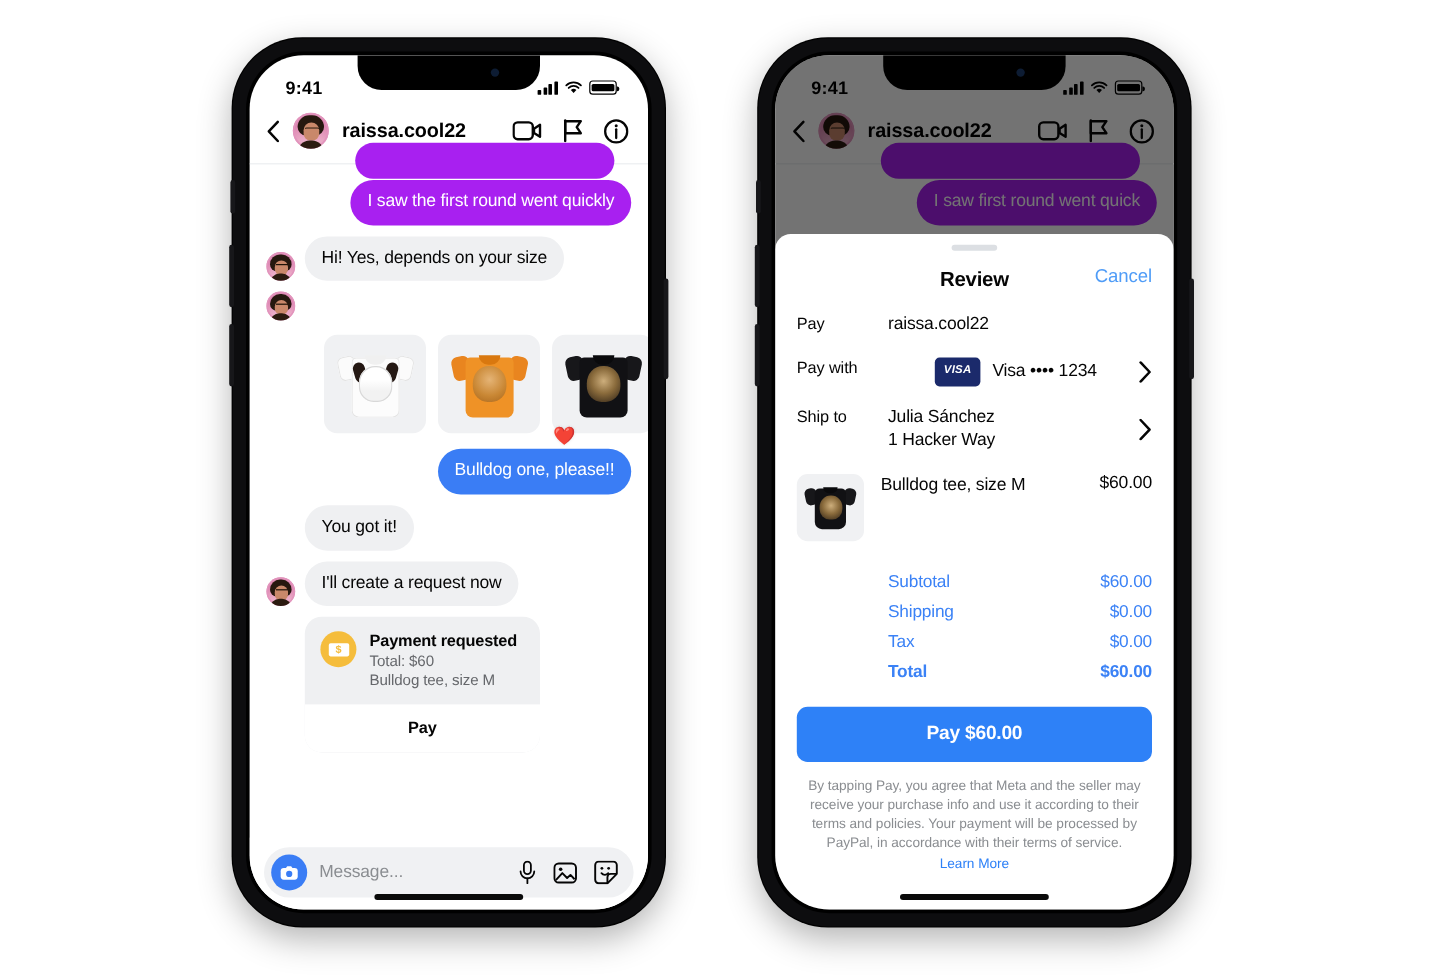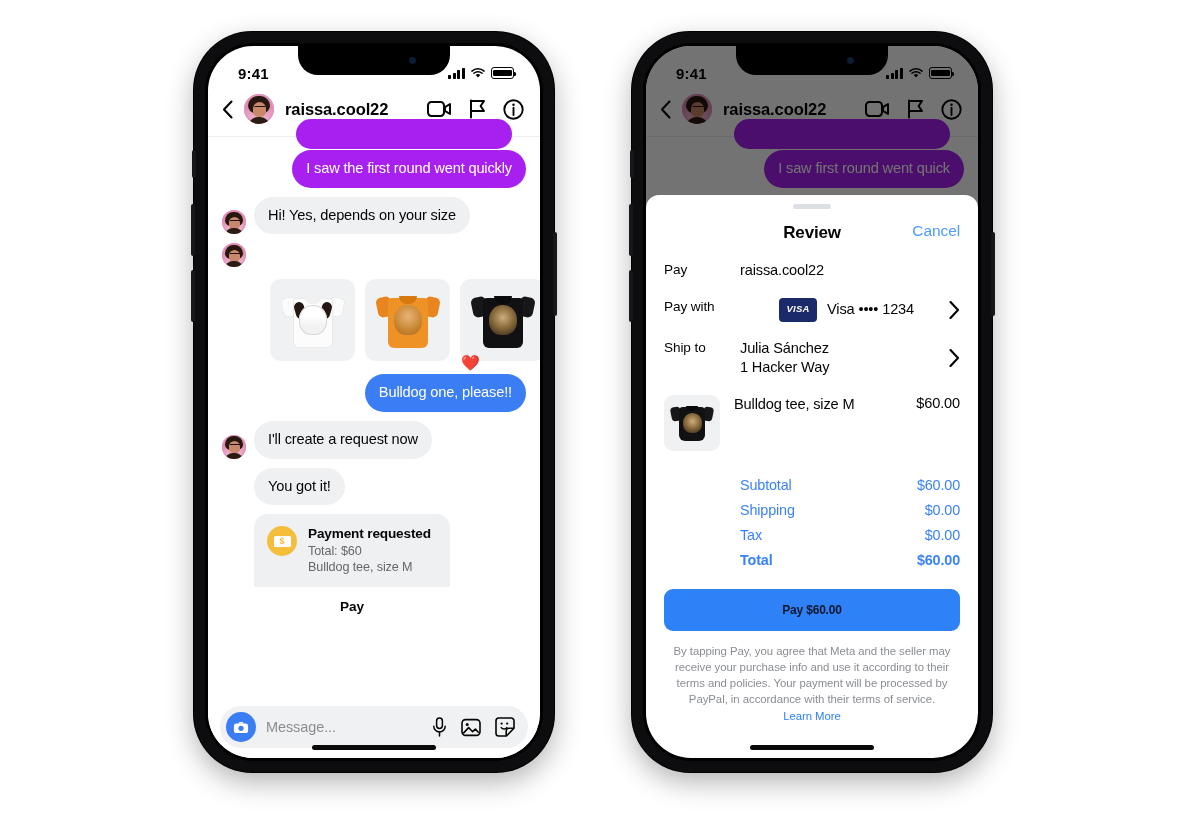--- a/index.html
+++ b/index.html
@@ -252,22 +252,22 @@
     display: flex; align-items: center; justify-content: center; flex: none;
   }
   .item-name { flex: 1; font-size: 14.6px; color: #050505; padding-top: 1px; letter-spacing: -.15px; }
   .item-price { font-size: 14.6px; color: #050505; letter-spacing: -.15px; }
 
   .totals { margin-bottom: 16px; padding-left: 76px; }
   .trow { display: flex; justify-content: space-between; padding: 4.5px 0; font-size: 14.4px; color: #3b82f6; letter-spacing: -.15px; }
   .trow.bold { font-weight: 700; }
 
   .pay-cta {
-    background: #2e81f7; color: #0f172a; border-radius: 9px;
-    text-align: center; padding: 14px 0; font-size: 12px; font-weight: 700;
+    background: #2e81f7; color: #ffffff; border-radius: 9px;
+    text-align: center; padding: 14px 0; font-size: 16px; font-weight: 700;
     letter-spacing: -.2px; margin-bottom: 12px;
   }
   .disclaimer {
     font-size: 11.4px; color: #8a8d91; text-align: center;
     line-height: 1.42; letter-spacing: -.05px;
   }
   .learn-more { color: #2e81f7; display: block; margin-top: 1px; }
 </style>
 </head>
 <body>
@@ -395,32 +395,32 @@
               </div>
             </div>
             <div class="heart-reaction">❤️</div>
           </div>
 
           <div class="row out" style="margin-top:11px">
             <div class="bubble blue">Bulldog one, please!!</div>
           </div>
 
           <div class="row">
+            <div class="row-avatar" style="visibility:hidden"></div>
+            <div class="bubble in">You got it!</div>
+          </div>
+
+          <div class="row">
             <div class="row-avatar">
                 <div class="h"></div>
                 <div class="f"></div>
                 <div class="g"></div>
                 <div class="b"></div>
               </div>
             <div class="bubble in">I'll create a request now</div>
-          </div>
-
-          <div class="row">
-            <div class="row-avatar" style="visibility:hidden"></div>
-            <div class="bubble in">You got it!</div>
           </div>
 
           <div class="row">
             <div class="row-avatar" style="visibility:hidden"></div>
             <div class="pay-card">
               <div class="pay-top">
                 <div class="coin">
                   <div class="bill">$</div>
                 </div>
                 <div>

